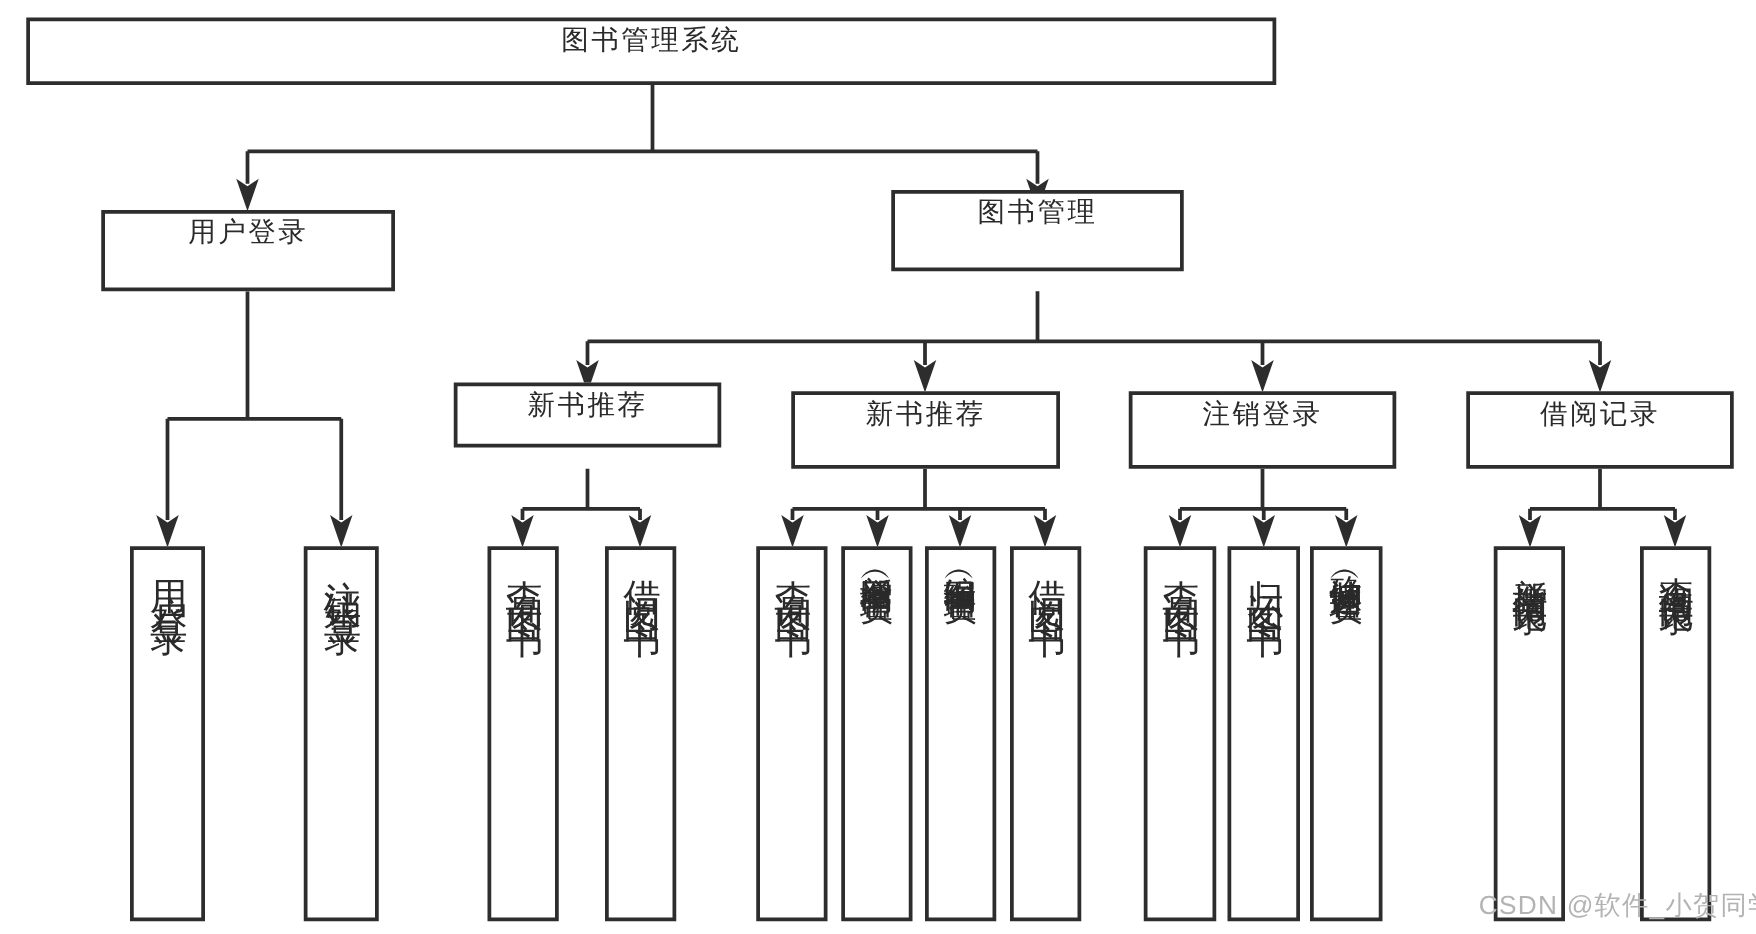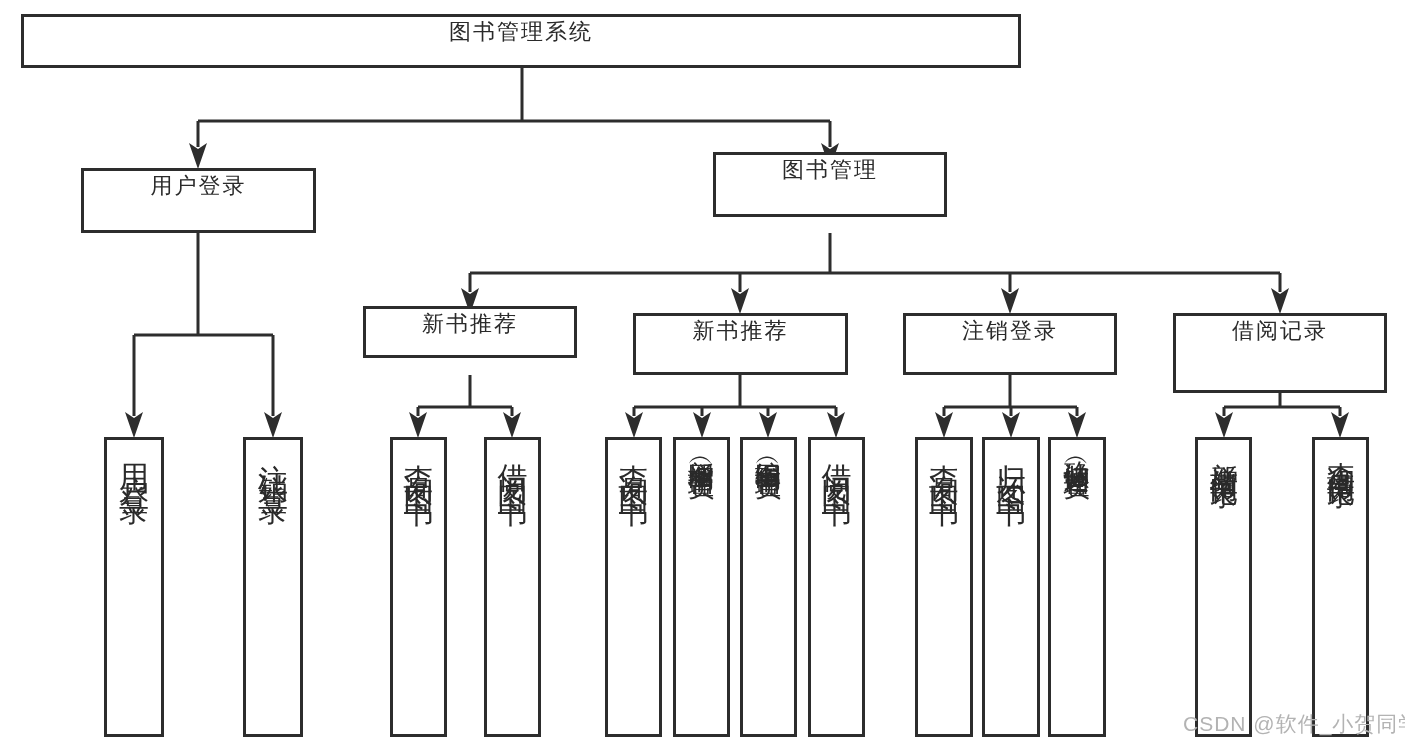--- a/index.html
+++ b/index.html
@@ -62,21 +62,21 @@
 
   <div class="node hnode" style="left:363px;top:306px;width:214px;height:52px">
     <span>新书推荐</span>
   </div>
   <div class="node hnode" style="left:633px;top:313px;width:215px;height:62px">
     <span>新书推荐</span>
   </div>
   <div class="node hnode" style="left:903px;top:313px;width:214px;height:62px">
     <span>注销登录</span>
   </div>
-  <div class="node hnode" style="left:1173px;top:313px;width:214px;height:80px">
+  <div class="node hnode" style="left:1173px;top:313px;width:214px;height:62px">
     <span>借阅记录</span>
   </div>
 
   <div class="node leaf" style="left:104px;width:60px">
     <span class="ls4">用户登录</span>
   </div>
   <div class="node leaf" style="left:243px;width:60px">
     <span class="ls4">注销登录</span>
   </div>
 

